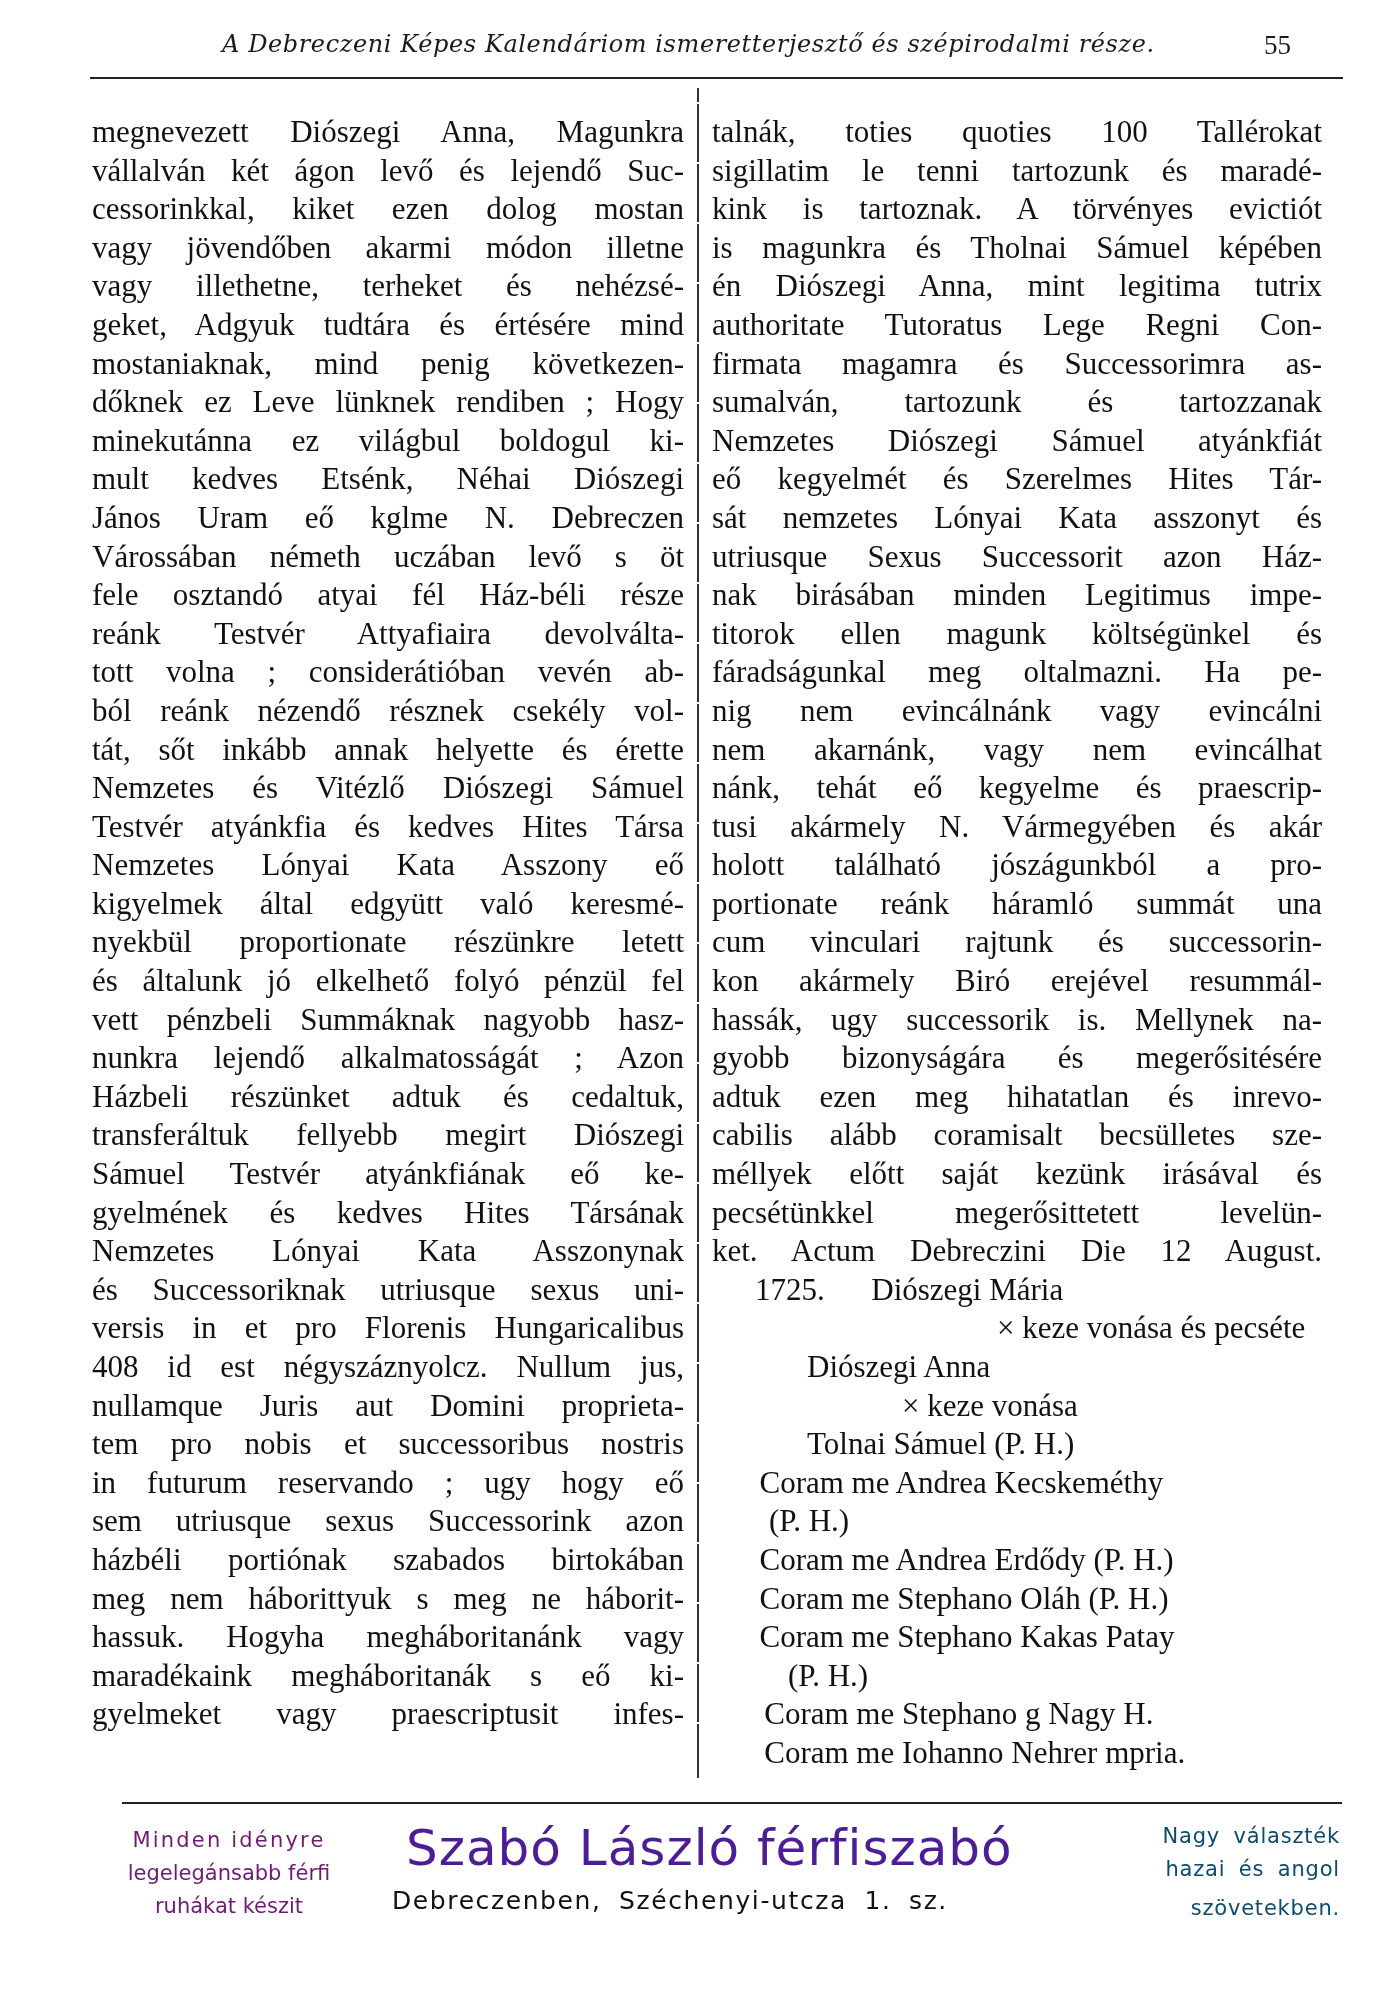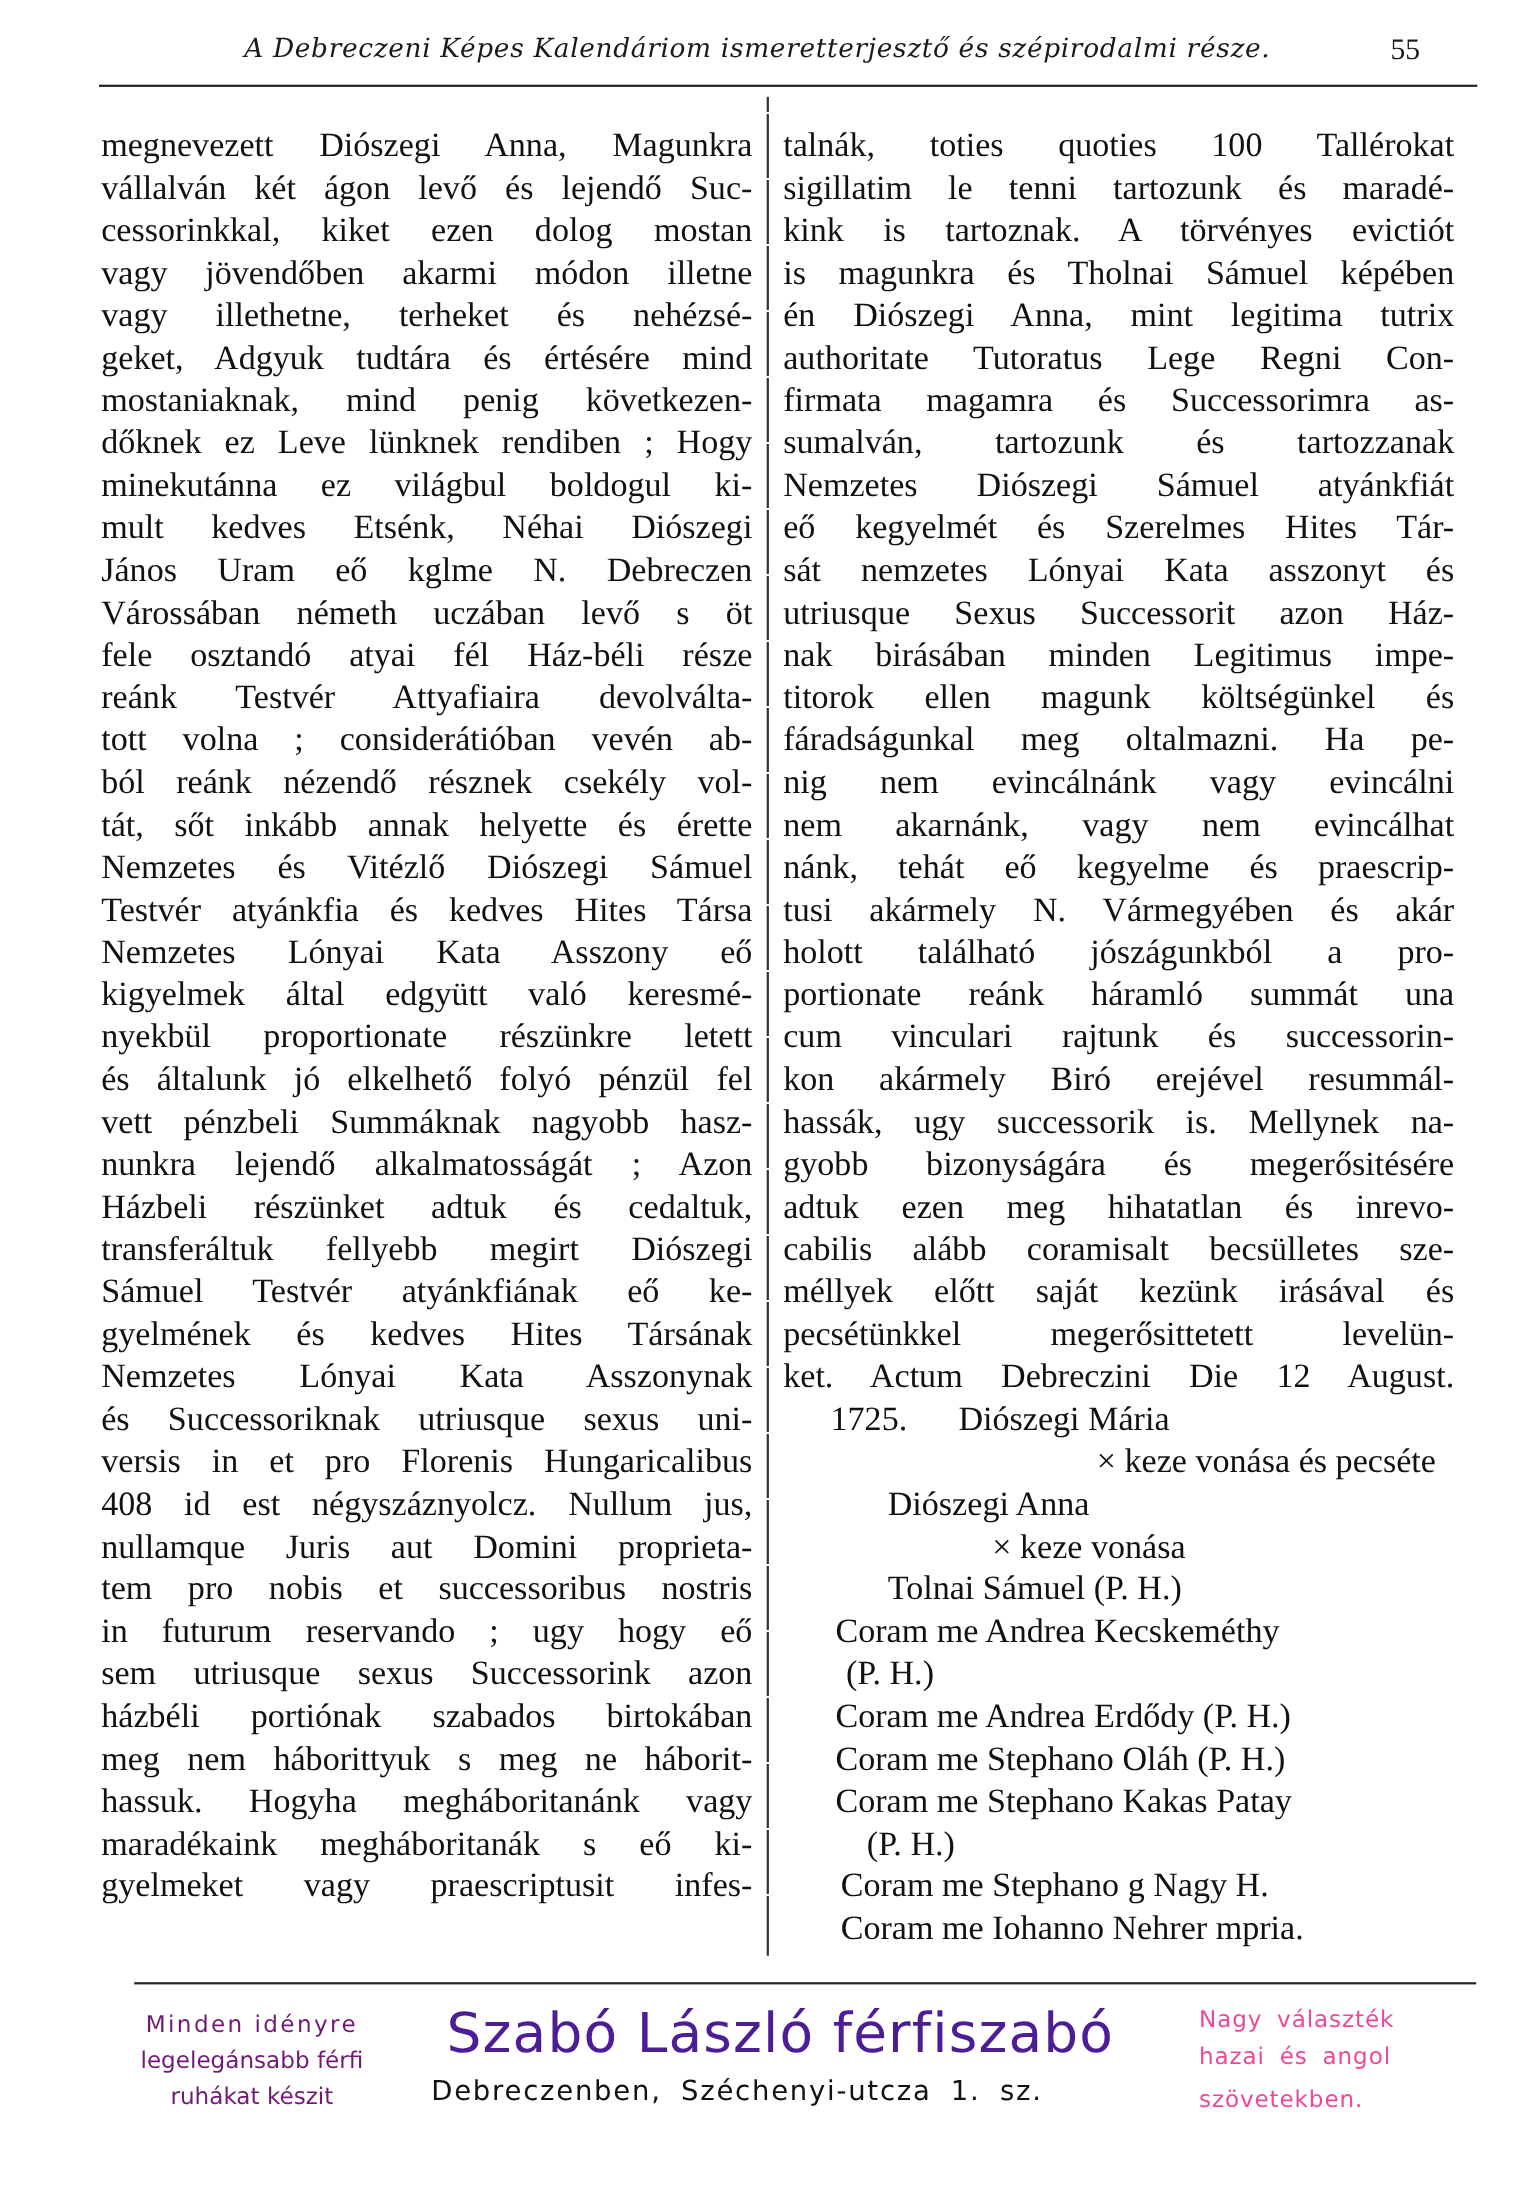--- a/index.html
+++ b/index.html
@@ -51,22 +51,22 @@
     position: absolute; left: 362px; top: 1818px;
     font-family: "DejaVu Sans", sans-serif; font-size: 50px; letter-spacing: 1px;
     line-height: 60px; color: #4c1d95; white-space: nowrap; margin-left: 44px;
   }
   .ad-address {
     position: absolute; left: 392px; top: 1886px;
     font-family: "DejaVu Sans", sans-serif; font-size: 25px; letter-spacing: 1.6px;
     word-spacing: 8px; color: #111; white-space: nowrap;
   }
   .ad-right {
-    position: absolute; left: 1090px; top: 1820px; width: 250px; 
-    font-family: "DejaVu Sans", sans-serif; font-size: 21px; line-height: 33px; color: #ec4899;
+    position: absolute; left: 1090px; top: 1820px; width: 250px; text-align: right;
+    font-family: "DejaVu Sans", sans-serif; font-size: 21px; line-height: 33px; color: #0c4a6e;
     letter-spacing: 0.8px; word-spacing: 6px;
   }
   .ad-right .l3 { margin-top: 6px; }
 </style>
 </head>
 <body>
 
 <div class="page">
 
   <div class="running-head">A Debreczeni Képes Kalendáriom ismeretterjesztő és szépirodalmi része.</div>

